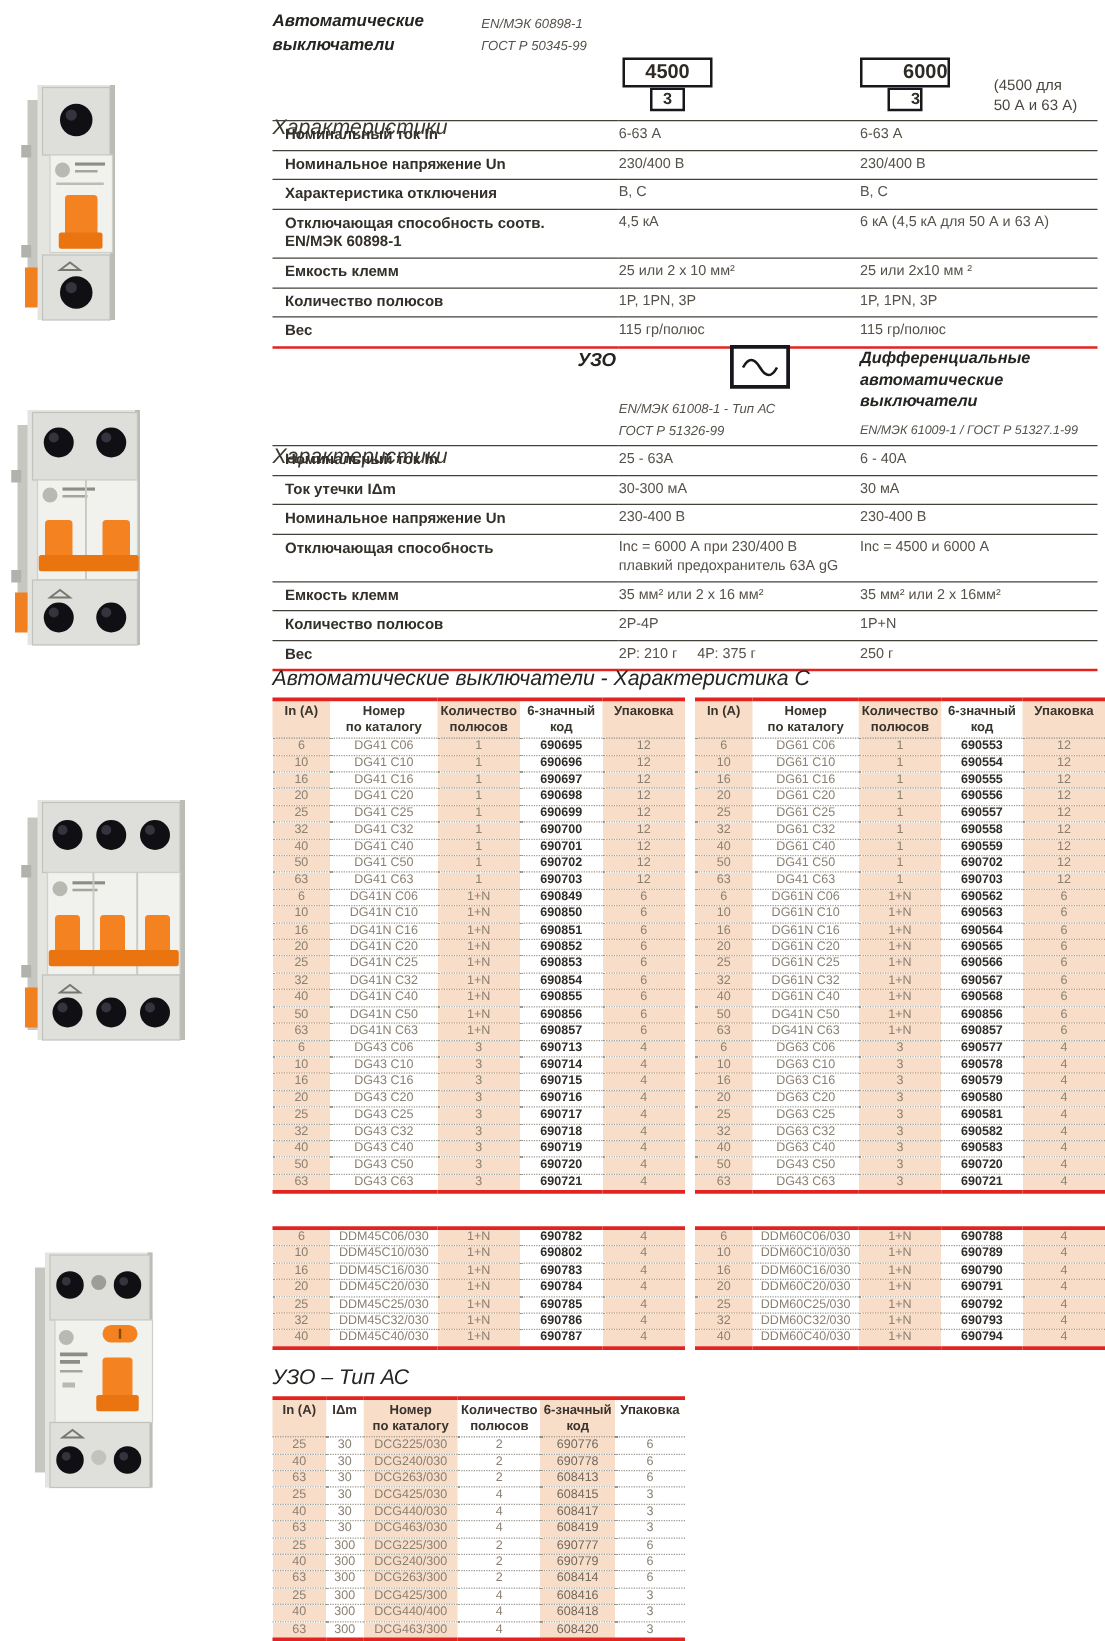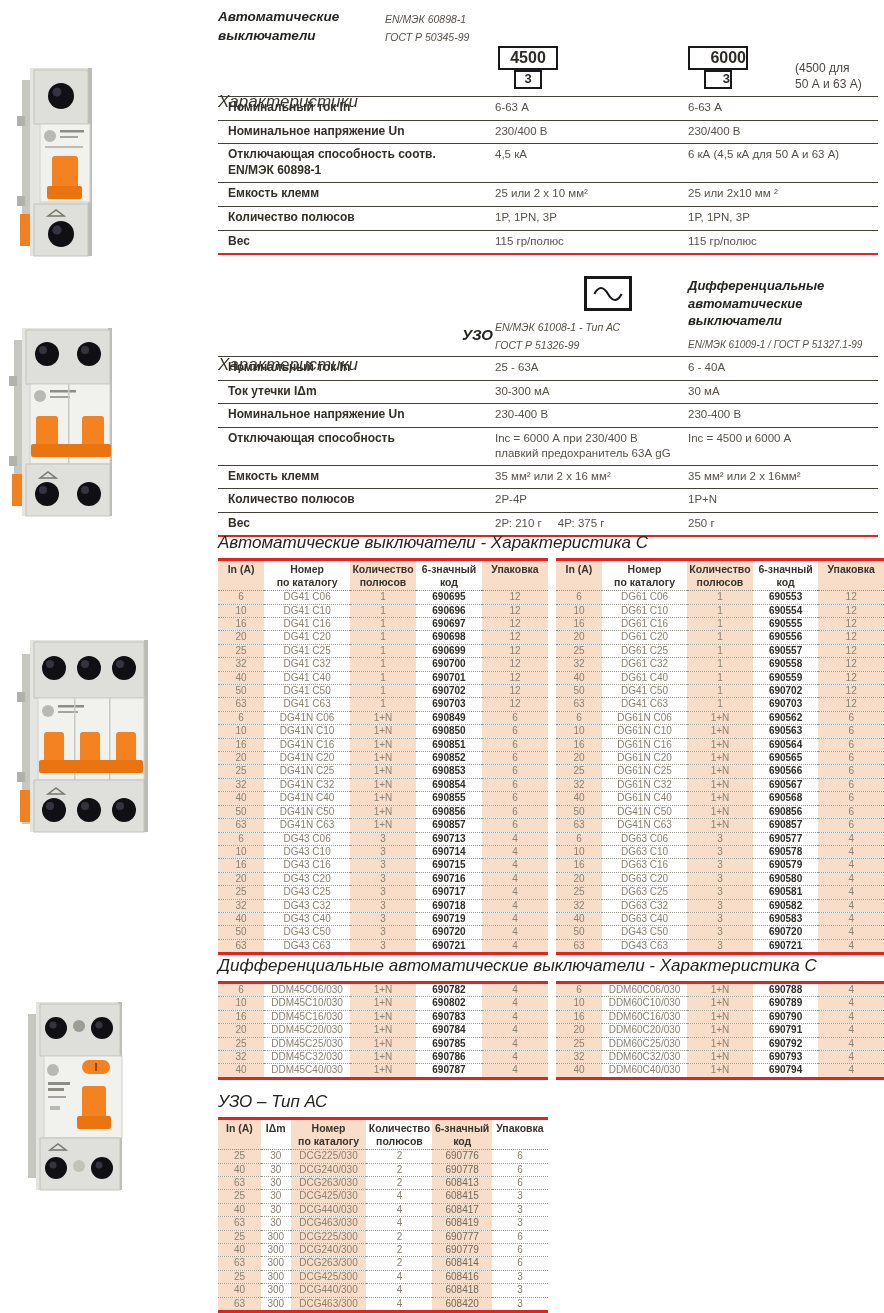--- a/index.html
+++ b/index.html
@@ -10,21 +10,21 @@
 
   
   .doc-title { font-size:13.5px; font-weight:bold; font-style:italic; line-height:1.4; color:#262420; }
   .standards { font-size:10.5px; font-style:italic; color:#55514a; line-height:1.7; }
   .char-label { font-size:17px; font-style:italic; color:#3a372f;margin-top:28px; }
   .sec-heading { font-size:17px; font-weight:normal; font-style:italic; color:#262420; white-space:nowrap; }
   .badge-note { font-size:12px; color:#4a463f; line-height:1.35; }
 
   
   .badge { text-align:center; }
-  .badge .top { width:60px; height:24px; border:2.5px solid #17171c; font-size:16px; font-weight:bold; line-height:19px; background:#fff; }
+  .badge .top { width:72px; height:24px; border:2.5px solid #17171c; font-size:16px; font-weight:bold; line-height:19px; background:#fff; }
   .badge .bot { width:28px; height:19px; border:2.5px solid #17171c; font-size:13px; font-weight:bold; line-height:14px; margin:0 auto; background:#fff; }
 
   
   .sine-box { width:48px; height:35px; border:3px solid #17171c; display:flex; align-items:center; justify-content:center; background:#fff; }
 
   
   table.spec { border-collapse:collapse; width:660px; table-layout:fixed; border-bottom:2px solid #e2231f; }
   table.spec td { vertical-align:top; padding:3px 4px 4px 0; font-size:11.5px; color:#56524a; border-top:1px solid #45423b; line-height:1.3; white-space:pre-line; }
   table.spec td:first-child { font-weight:bold; color:#332f29; padding-left:10px; font-size:12px; }
 
@@ -197,20 +197,25 @@
           <td>Номинальный ток In</td>
           <td>6-63 А</td>
           <td>6-63 А</td>
         </tr>
         <tr>
           <td>Номинальное напряжение Un</td>
           <td>230/400 В</td>
           <td>230/400 В</td>
         </tr>
         <tr>
+          <td>Характеристика отключения</td>
+          <td>В, С</td>
+          <td>В, С</td>
+        </tr>
+        <tr>
           <td>Отключающая способность соотв.
 EN/МЭК 60898-1</td>
           <td>4,5 кА</td>
           <td>6 кА (4,5 кА для 50 А и 63 А)</td>
         </tr>
         <tr>
           <td>Емкость клемм</td>
           <td>25 или 2 х 10 мм²</td>
           <td>25 или 2х10 мм ²</td>
         </tr>
@@ -220,21 +225,21 @@
           <td>1P, 1PN, 3P</td>
         </tr>
         <tr>
           <td>Вес</td>
           <td>115 гр/полюс</td>
           <td>115 гр/полюс</td>
         </tr>
       </tbody>
   </table>
 
-  <div class="abs" style="left:462px; top:280px; font-size:15px; font-weight:bold; font-style:italic; color:#262420;margin-top:46px;">УЗО</div>
+  <div class="abs" style="left:462px; top:280px; font-size:15px; font-weight:bold; font-style:italic; color:#262420;">УЗО</div>
   <div class="abs sine-box" style="left:584px; top:276px;">
     <svg width="38" height="24" viewBox="0 0 42 30">
       <path d="M4 15 Q12 0 21 15 Q30 30 38 15" fill="none" stroke="#17171c" stroke-width="2.6"></path>
     </svg>
   </div>
   <div class="abs pre" style="left:688px; top:277px; font-size:13px; font-weight:bold; font-style:italic; line-height:1.35; color:#262420;">Дифференциальные
 автоматические
 выключатели</div>
   <div class="abs standards pre" style="left:495px; top:319px;">EN/МЭК 61008-1 - Тип АС
 ГОСТ Р 51326-99</div>
@@ -708,21 +713,20 @@
         <tr>
           <td>63</td>
           <td>DG43 C63</td>
           <td>3</td>
           <td>690721</td>
           <td>4</td>
         </tr>
       </tbody>
   </table>
 
-  <div class="abs sec-heading" style="left:218px; top:956px;">Дифференциальные автоматические выключатели - Характеристика С</div>
 
   <table class="abs cat cat5 w-left" style="left:218px; top:981px;">
     <colgroup>
         <col style="width:14%">
         <col style="width:26%">
         <col style="width:20%">
         <col style="width:20%">
         <col style="width:20%">
       </colgroup>
     <tbody>
@@ -940,21 +944,21 @@
           <td>25</td>
           <td>300</td>
           <td>DCG425/300</td>
           <td>4</td>
           <td>608416</td>
           <td>3</td>
         </tr>
         <tr>
           <td>40</td>
           <td>300</td>
-          <td>DCG440/300</td>
+          <td>DCG440/400</td>
           <td>4</td>
           <td>608418</td>
           <td>3</td>
         </tr>
         <tr>
           <td>63</td>
           <td>300</td>
           <td>DCG463/300</td>
           <td>4</td>
           <td>608420</td>

